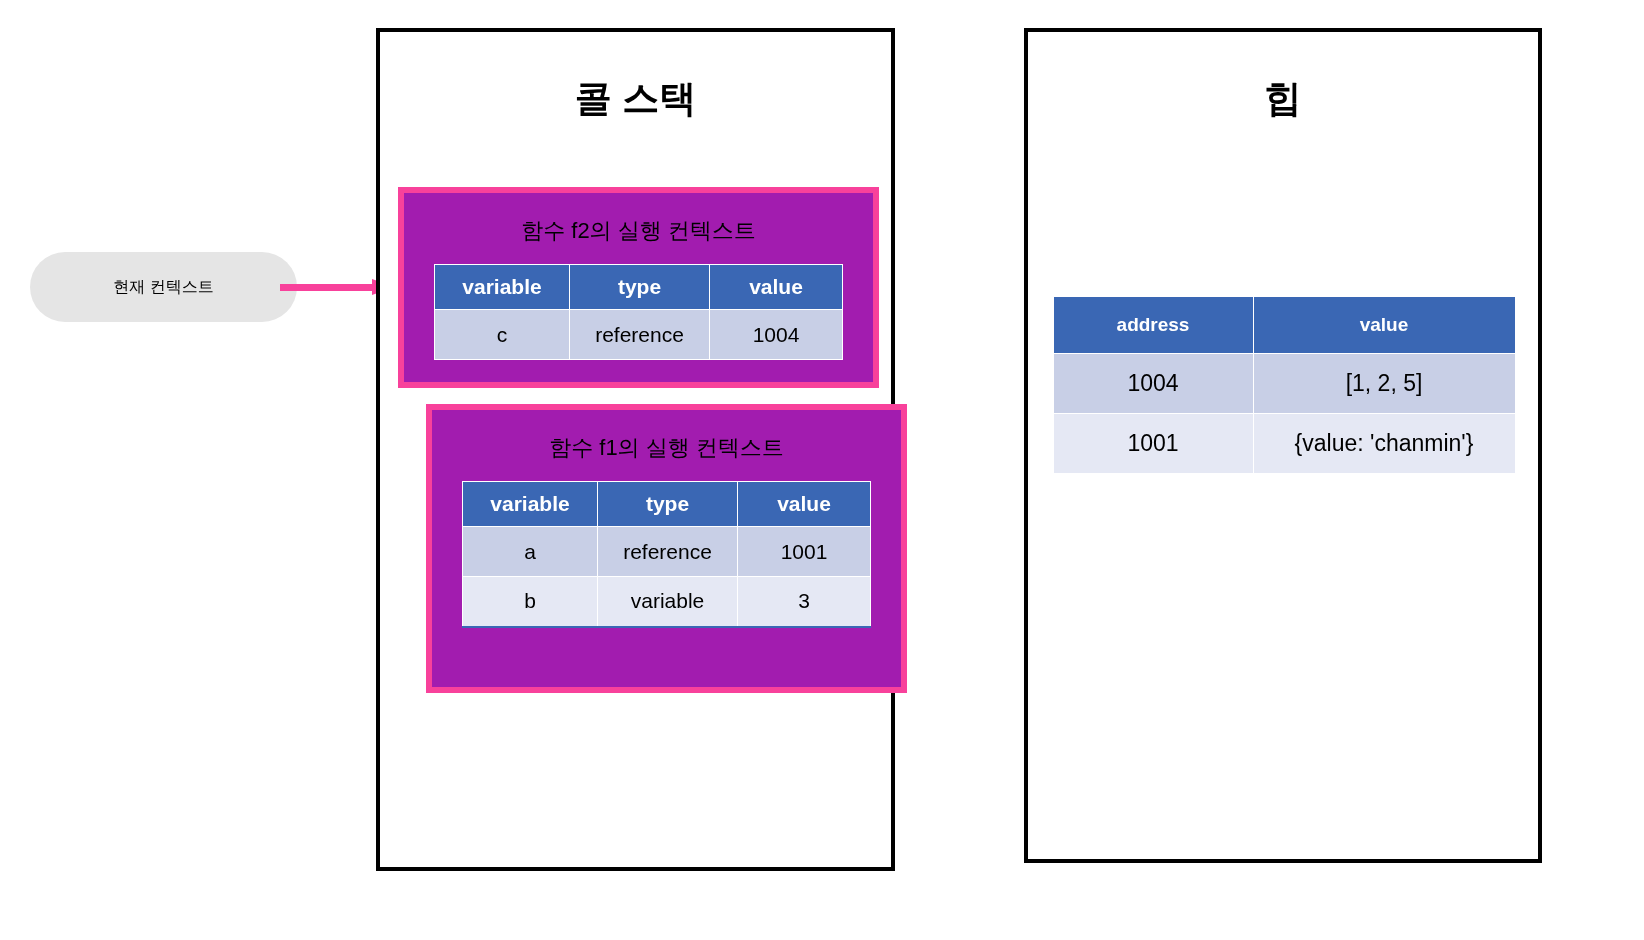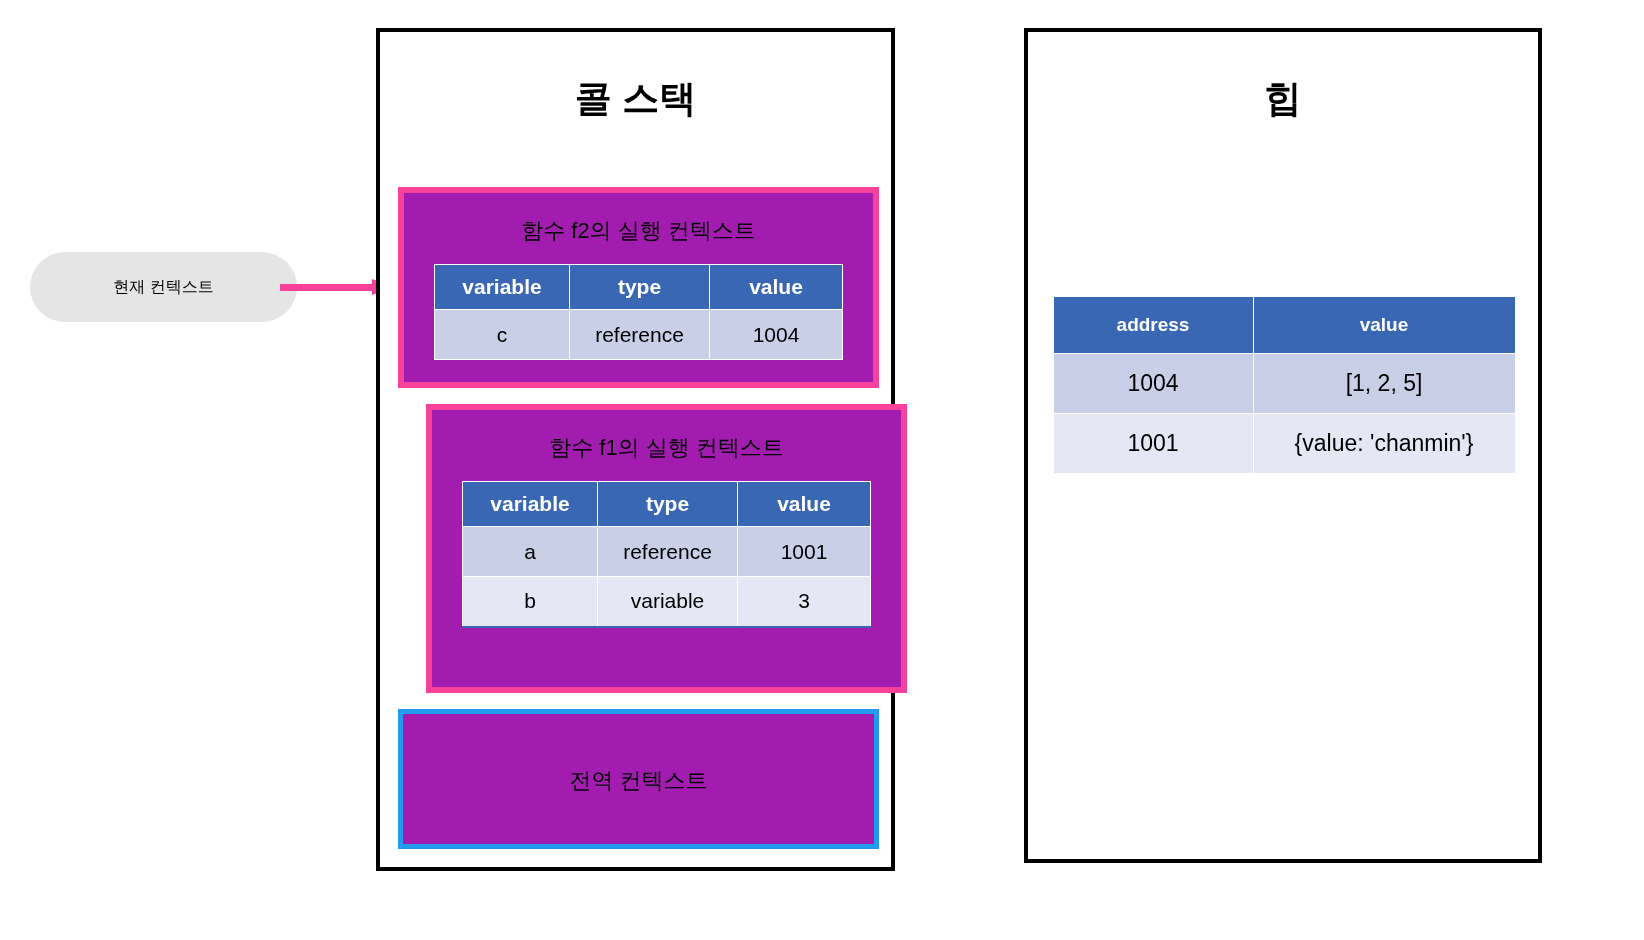--- a/index.html
+++ b/index.html
@@ -226,23 +226,20 @@
         </tr>
         <tr class="row-b last">
           <td>b</td>
           <td>variable</td>
           <td>3</td>
         </tr>
       </tbody>
     </table>
   </div>
 
-  <div class="ctx-frame blue" id="ctx-global">
-    <div class="ctx-title-global">전역 컨텍스트</div>
-  </div>
 </div>
 
 <div class="panel" id="heap-panel">
   <div class="panel-title">힙</div>
 
   <div id="heap-table-wrap">
     <table class="vtable" id="table-heap">
       <colgroup>
           <col class="h1">
           <col class="h2">

